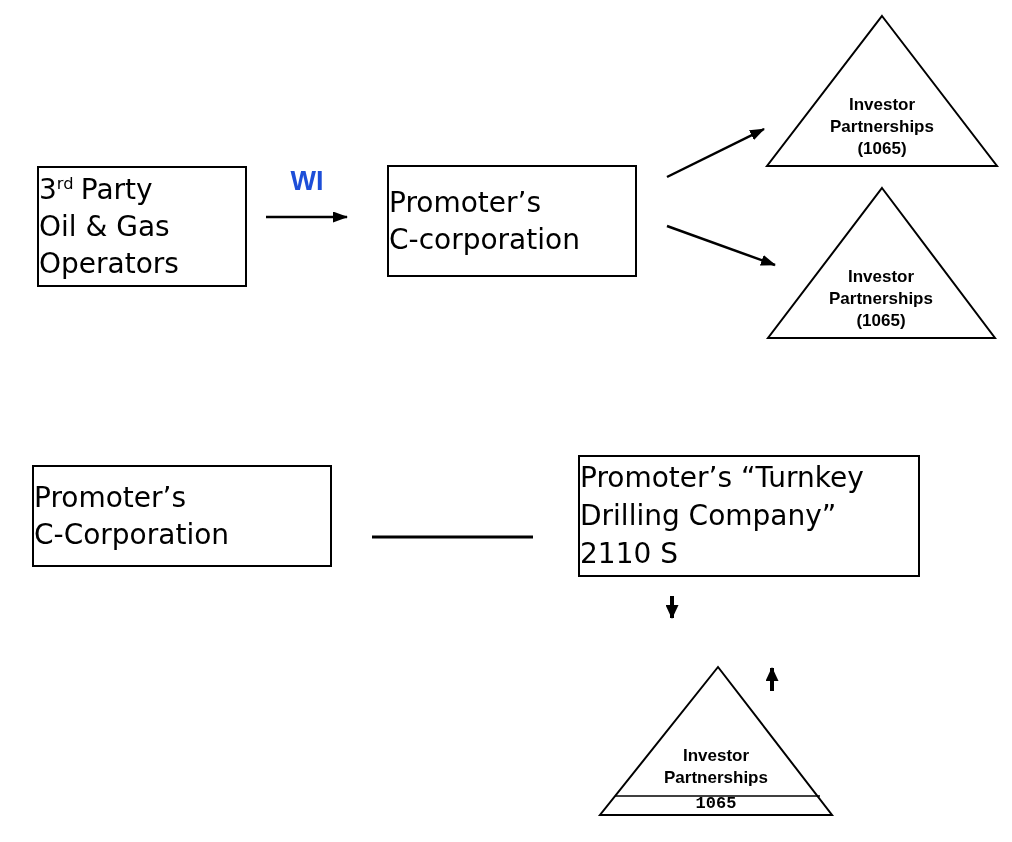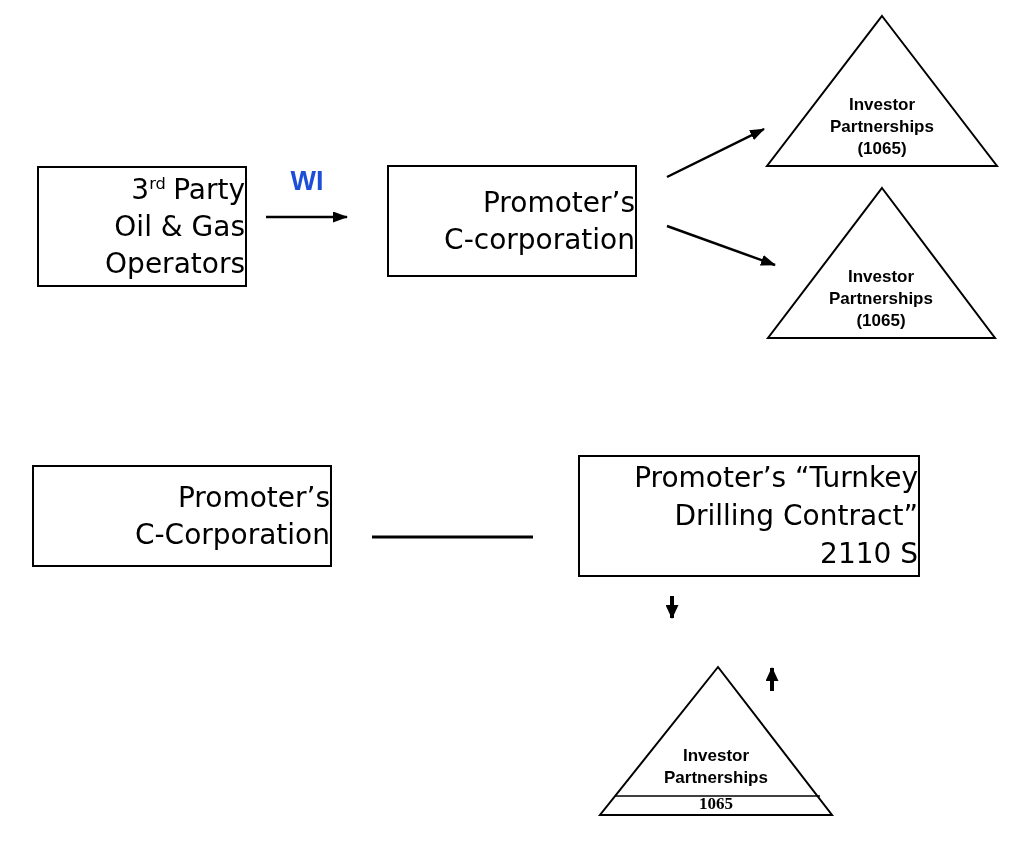--- a/index.html
+++ b/index.html
@@ -22,21 +22,21 @@
     top: 0;
   }
   .box {
     position: absolute;
     box-sizing: border-box;
     border: 2px solid #000000;
     background: #ffffff;
     display: flex;
     flex-direction: column;
     justify-content: center;
-    align-items: flex-end;
+    align-items: flex-start;
     text-align: center;
     font-size: 28px;
     line-height: 37px;
     color: #000000;
   }
   .box .line { white-space: nowrap; }
   .box sup {
     font-size: 58%;
     line-height: 0;
     vertical-align: super;
@@ -62,21 +62,21 @@
     position: absolute;
     font-family: "Liberation Sans", sans-serif;
     font-weight: bold;
     font-size: 17px;
     line-height: 22px;
     text-align: center;
     color: #000000;
   }
   .tri-band {
     position: absolute;
-    font-family: Liberation Serif, serif;
+    font-family: Liberation Mono, monospace;
     font-weight: bold;
     font-size: 17px;
     line-height: 20px;
     text-align: center;
     color: #000000;
   }
 </style>
 </head>
 <body>
 
@@ -135,21 +135,21 @@
     <div>(1065)</div>
   </div>
 
   <div class="box" style="left:32px; top:465px; width:300px; height:102px;">
     <div class="line">Promoter’s</div>
     <div class="line">C-Corporation</div>
   </div>
 
   <div class="box" style="left:578px; top:455px; width:342px; height:122px; line-height:38px;">
     <div class="line">Promoter’s “Turnkey</div>
-    <div class="line">Drilling Contract”</div>
+    <div class="line">Drilling Company”</div>
     <div class="line">2110 S</div>
   </div>
 
 
   <div class="tri-text" style="left:600px; top:745px; width:232px;">
     <div>Investor</div>
     <div>Partnerships</div>
   </div>
 
   <div class="tri-band" style="left:600px; top:794px; width:232px;">1065</div>

